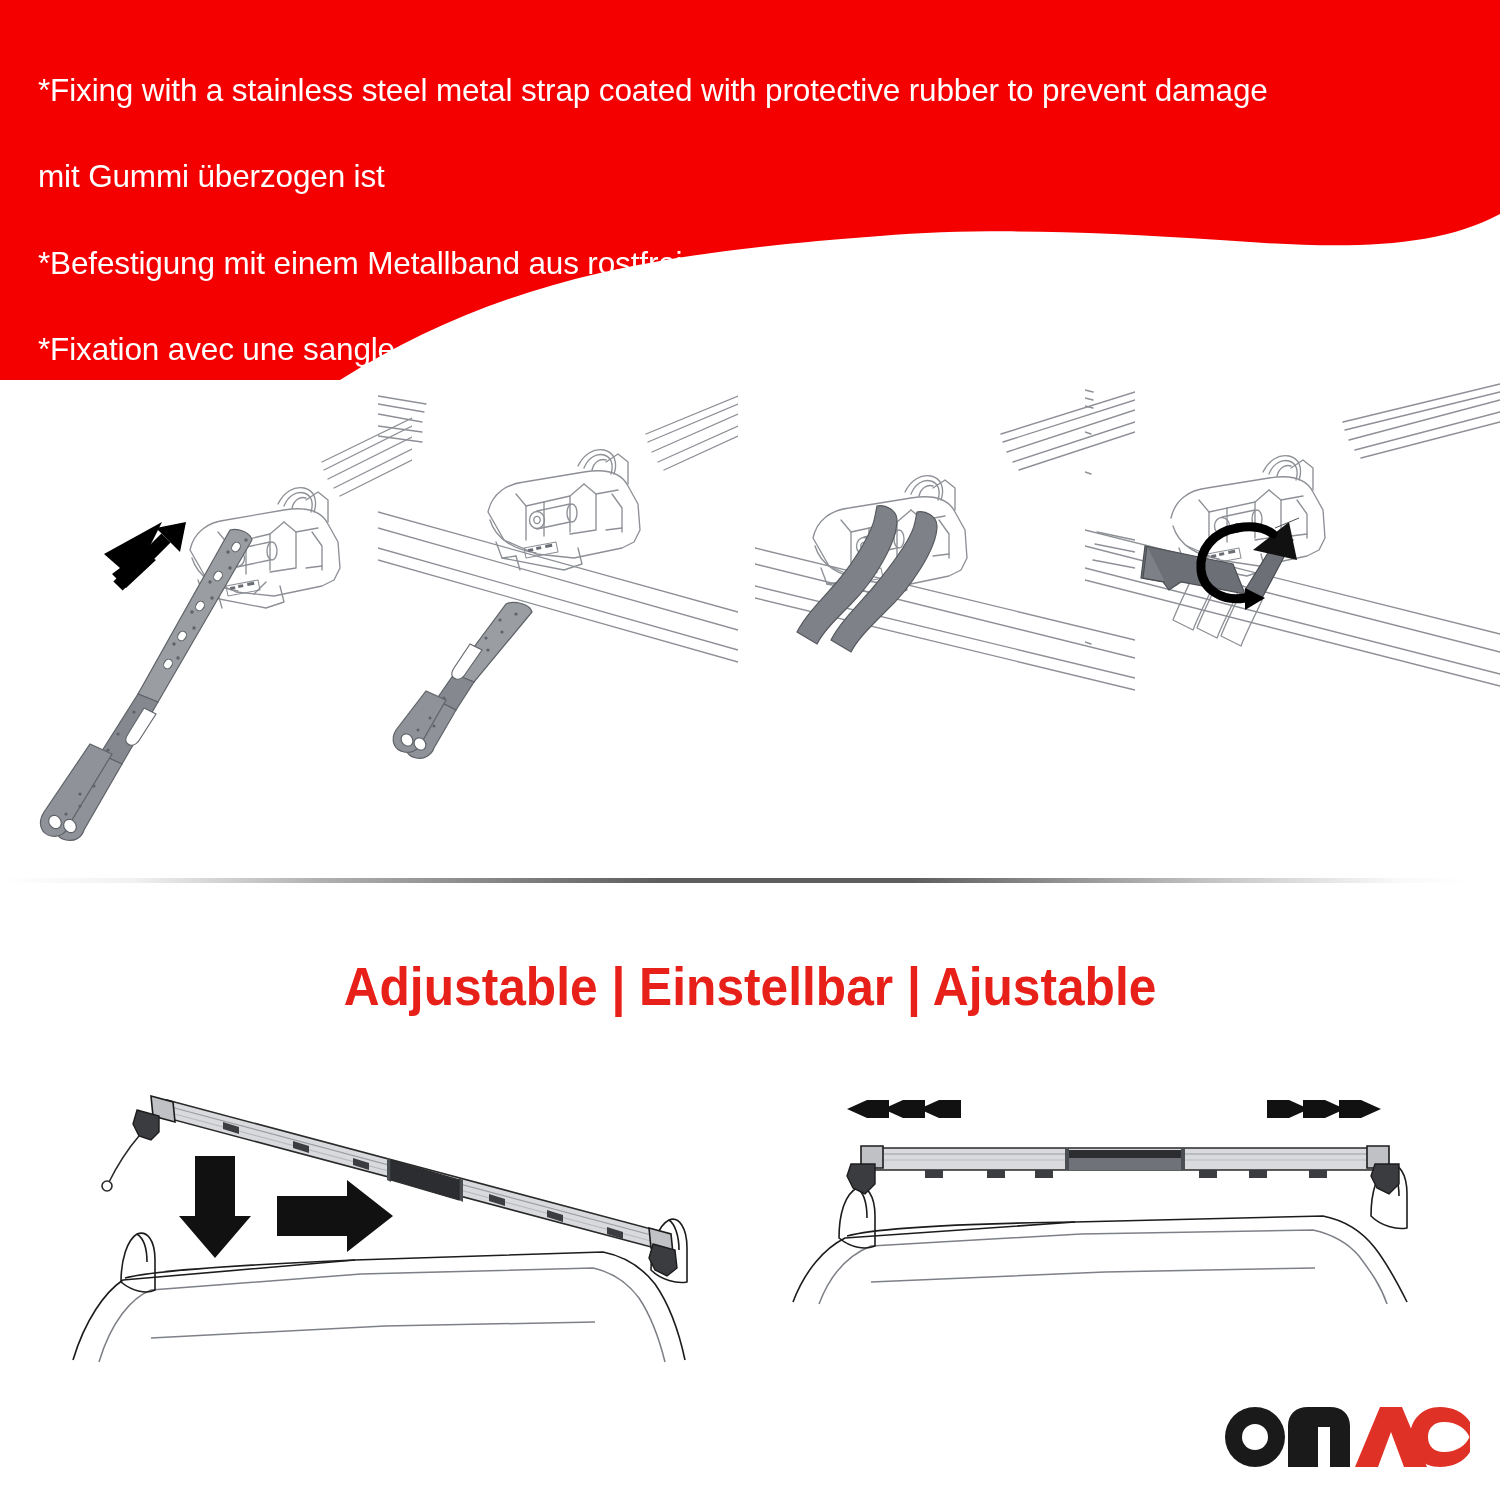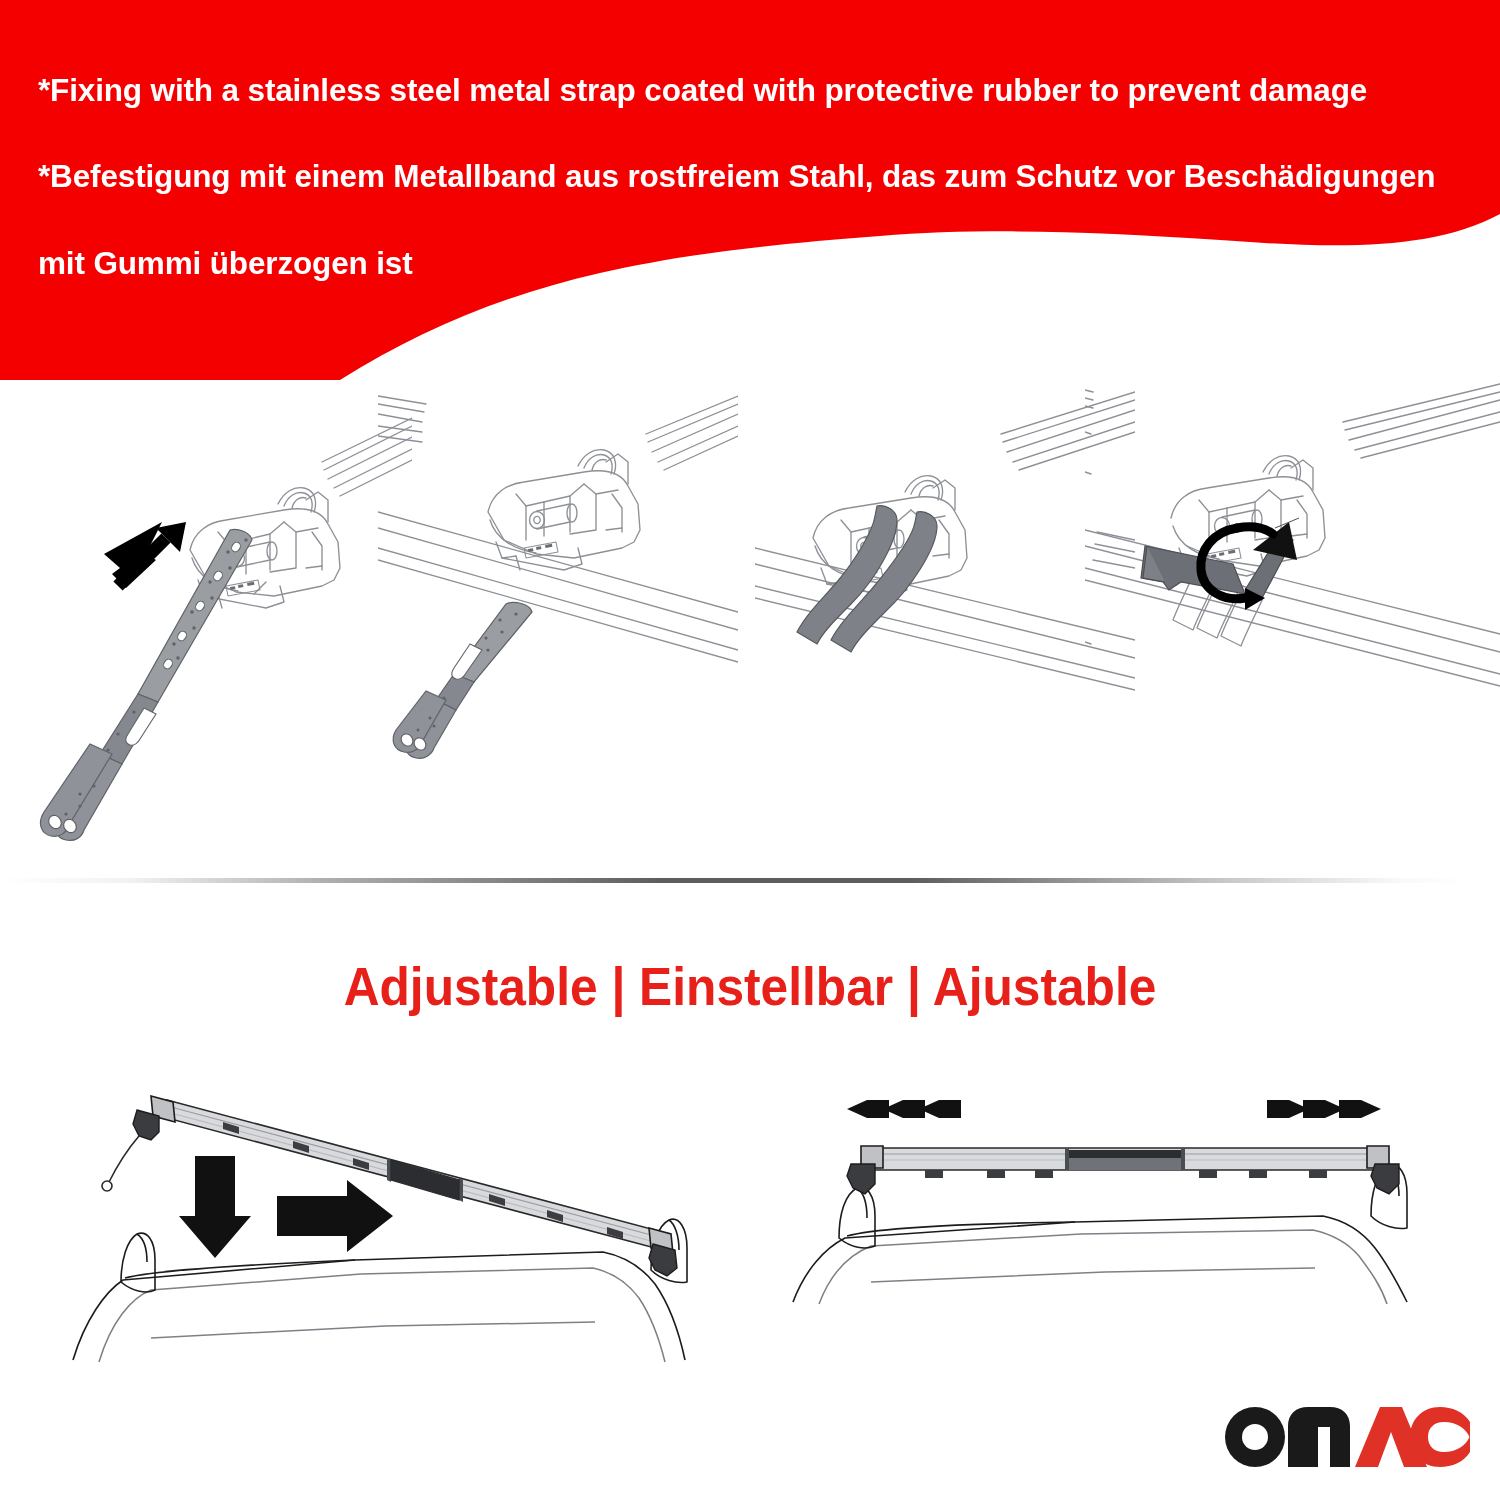--- a/index.html
+++ b/index.html
@@ -18,21 +18,21 @@
 
   .banner-text {
     position:absolute;
     left:38px;
     top:26px;
     width:1420px;
     color:#ffffff;
     font-size:31.5px;
     line-height:1.37;
     font-family:"Liberation Sans", sans-serif;
-    font-weight:700;
+    font-weight:400;
     letter-spacing:-0.15px;
     white-space:pre-line;
     z-index:3;
   }
   .banner-line { display:block; }
 
   
   .steps-row { position:absolute; left:0; top:382px; width:1500px; height:480px; }
   .step { position:absolute; top:0; height:480px; }
   .step svg { display:block; }
@@ -96,22 +96,23 @@
     <svg class="banner-svg" viewBox="0 0 1500 380" preserveAspectRatio="none">
       <path d="M0,0 L1500,0 L1500,214
                C1430,252 1330,248 1220,240
                C1090,231 980,228 880,236
                C760,245 680,255 600,273
                C500,296 420,330 340,380
                L0,380 Z" fill="#F50000"></path>
     </svg>
     <div class="banner-text">
       <span class="banner-line">*Fixing with a stainless steel metal strap coated with protective rubber to prevent damage</span>
+      <span class="banner-line">mit Gummi überzogen ist</span>
       <span class="banner-line">*Befestigung mit einem Metallband aus rostfreiem Stahl, das zum Schutz vor Beschädigungen</span>
-      <span class="banner-line">mit Gummi überzogen ist</span>
+      <span class="banner-line">*Fixation avec une sangle en métal inoxydable recouverte de caoutchouc de protection</span>
     </div>
   </div>
 
   <div class="steps-row">
 
     <div class="step" id="step-1">
       <svg viewBox="0 0 390 480" width="390" height="480">
         <g fill="none" stroke="#8d9096" stroke-width="1.35" stroke-linejoin="round" stroke-linecap="round">
 
           <path d="M300,80 L390,36"></path>

